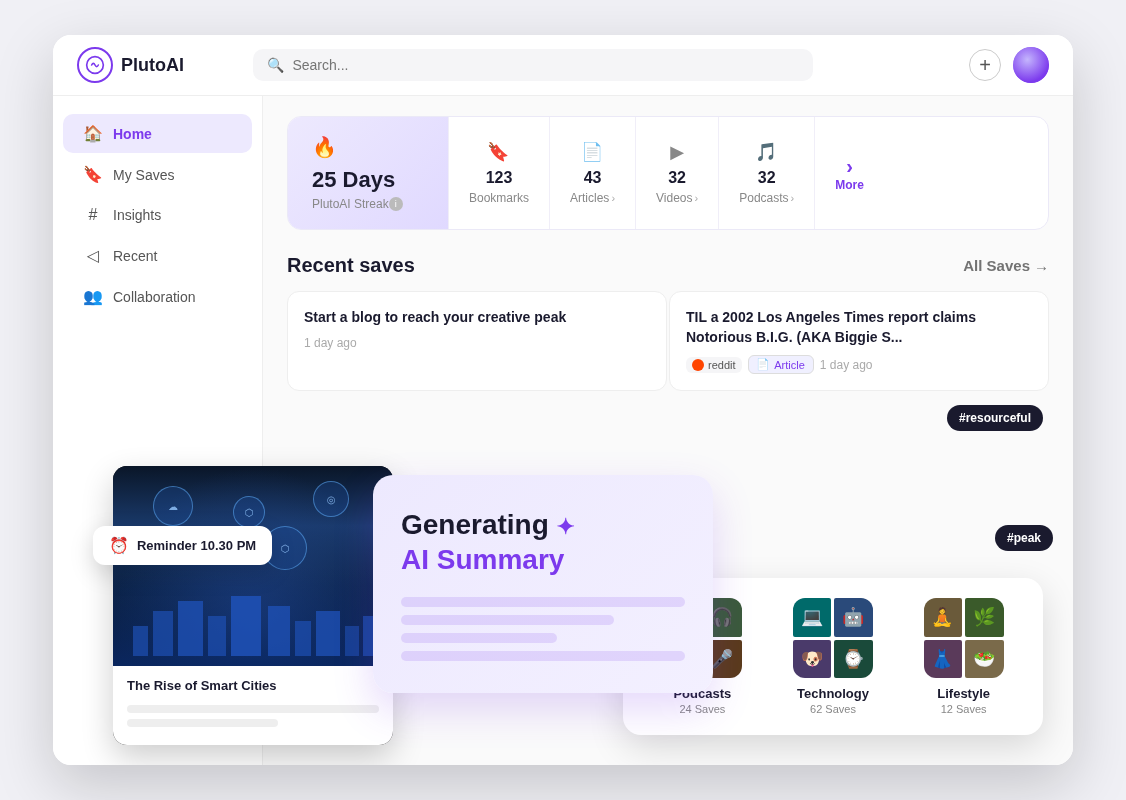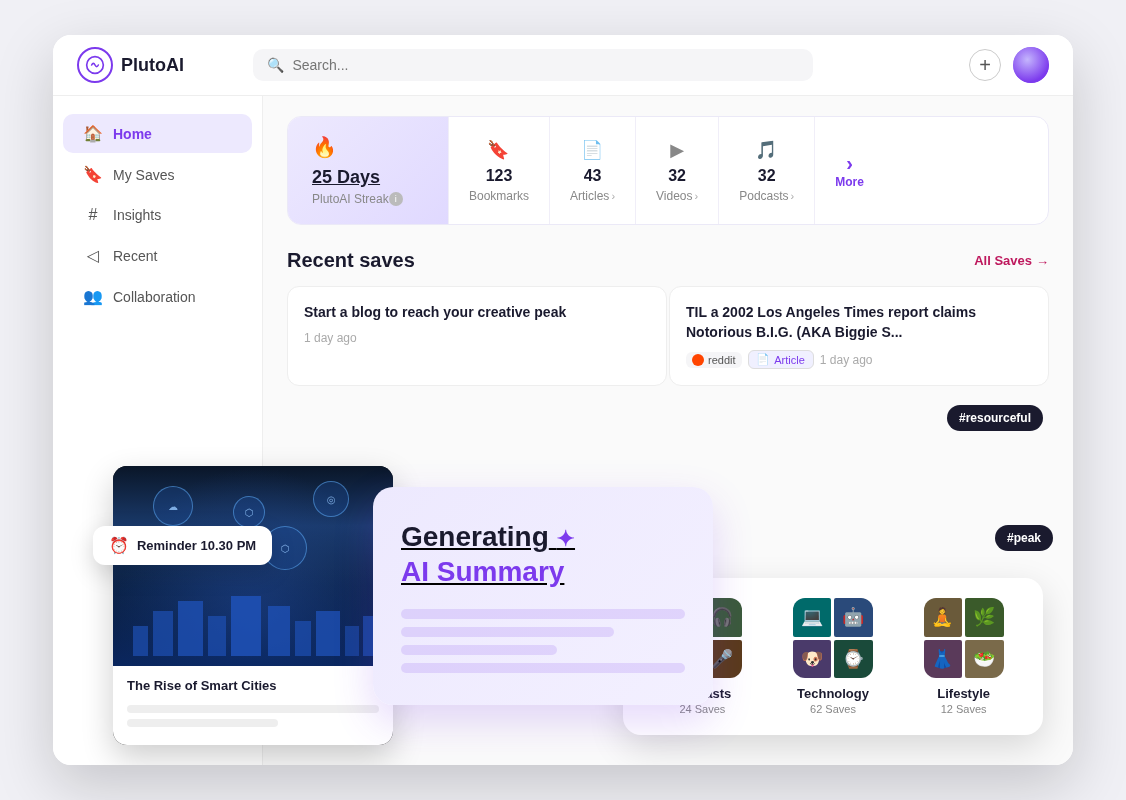--- a/index.html
+++ b/index.html
@@ -176,24 +176,23 @@
       min-width: 160px;
       display: flex;
       flex-direction: column;
       gap: 4px;
     }
     .streak-icon {
       font-size: 20px;
       margin-bottom: 4px;
     }
     .streak-days {
-      font-size: 18px;
+      font-size: 22px;
       font-weight: 800;
       color: #1a1a2e;
-      text-decoration: underline;
     }
     .streak-label {
       font-size: 12px;
       color: #888;
       display: flex;
       align-items: center;
       gap: 0;
     }
     .info-icon {
       width: 14px;
@@ -246,22 +245,22 @@
       align-items: center;
       justify-content: space-between;
       margin-bottom: 14px;
     }
     .section-title {
       font-size: 20px;
       font-weight: 700;
       color: #1a1a2e;
     }
     .all-saves-link {
-      font-size: 13px;
-      color: #be185d;
+      font-size: 15px;
+      color: #737373;
       font-weight: 600;
       cursor: pointer;
       display: flex;
       align-items: center;
       gap: 4px;
     }
 
     .saves-grid {
       display: grid;
       grid-template-columns: 1fr 1fr;
@@ -378,28 +377,27 @@
       height: 8px;
       background: #eee;
       border-radius: 4px;
       margin-bottom: 6px;
     }
     .line-placeholder.short { width: 60%; }
 
     .ai-summary-card {
       position: absolute;
       left: 320px;
-      bottom: 60px;
+      bottom: 72px;
       width: 340px;
       background: linear-gradient(135deg, #ede9fe, #f3f0ff);
       border-radius: 20px;
       padding: 32px 28px;
       box-shadow: 0 16px 40px rgba(124,58,237,0.2);
       z-index: 12;
-      text-decoration: underline;
     }
     .ai-summary-text {
       font-size: 28px;
       font-weight: 800;
       color: #1a1a2e;
       line-height: 1.25;
       margin-bottom: 20px;
     }
     .ai-text-purple { color: #7c3aed; }
     .ai-lines { display: flex; flex-direction: column; gap: 8px; }

